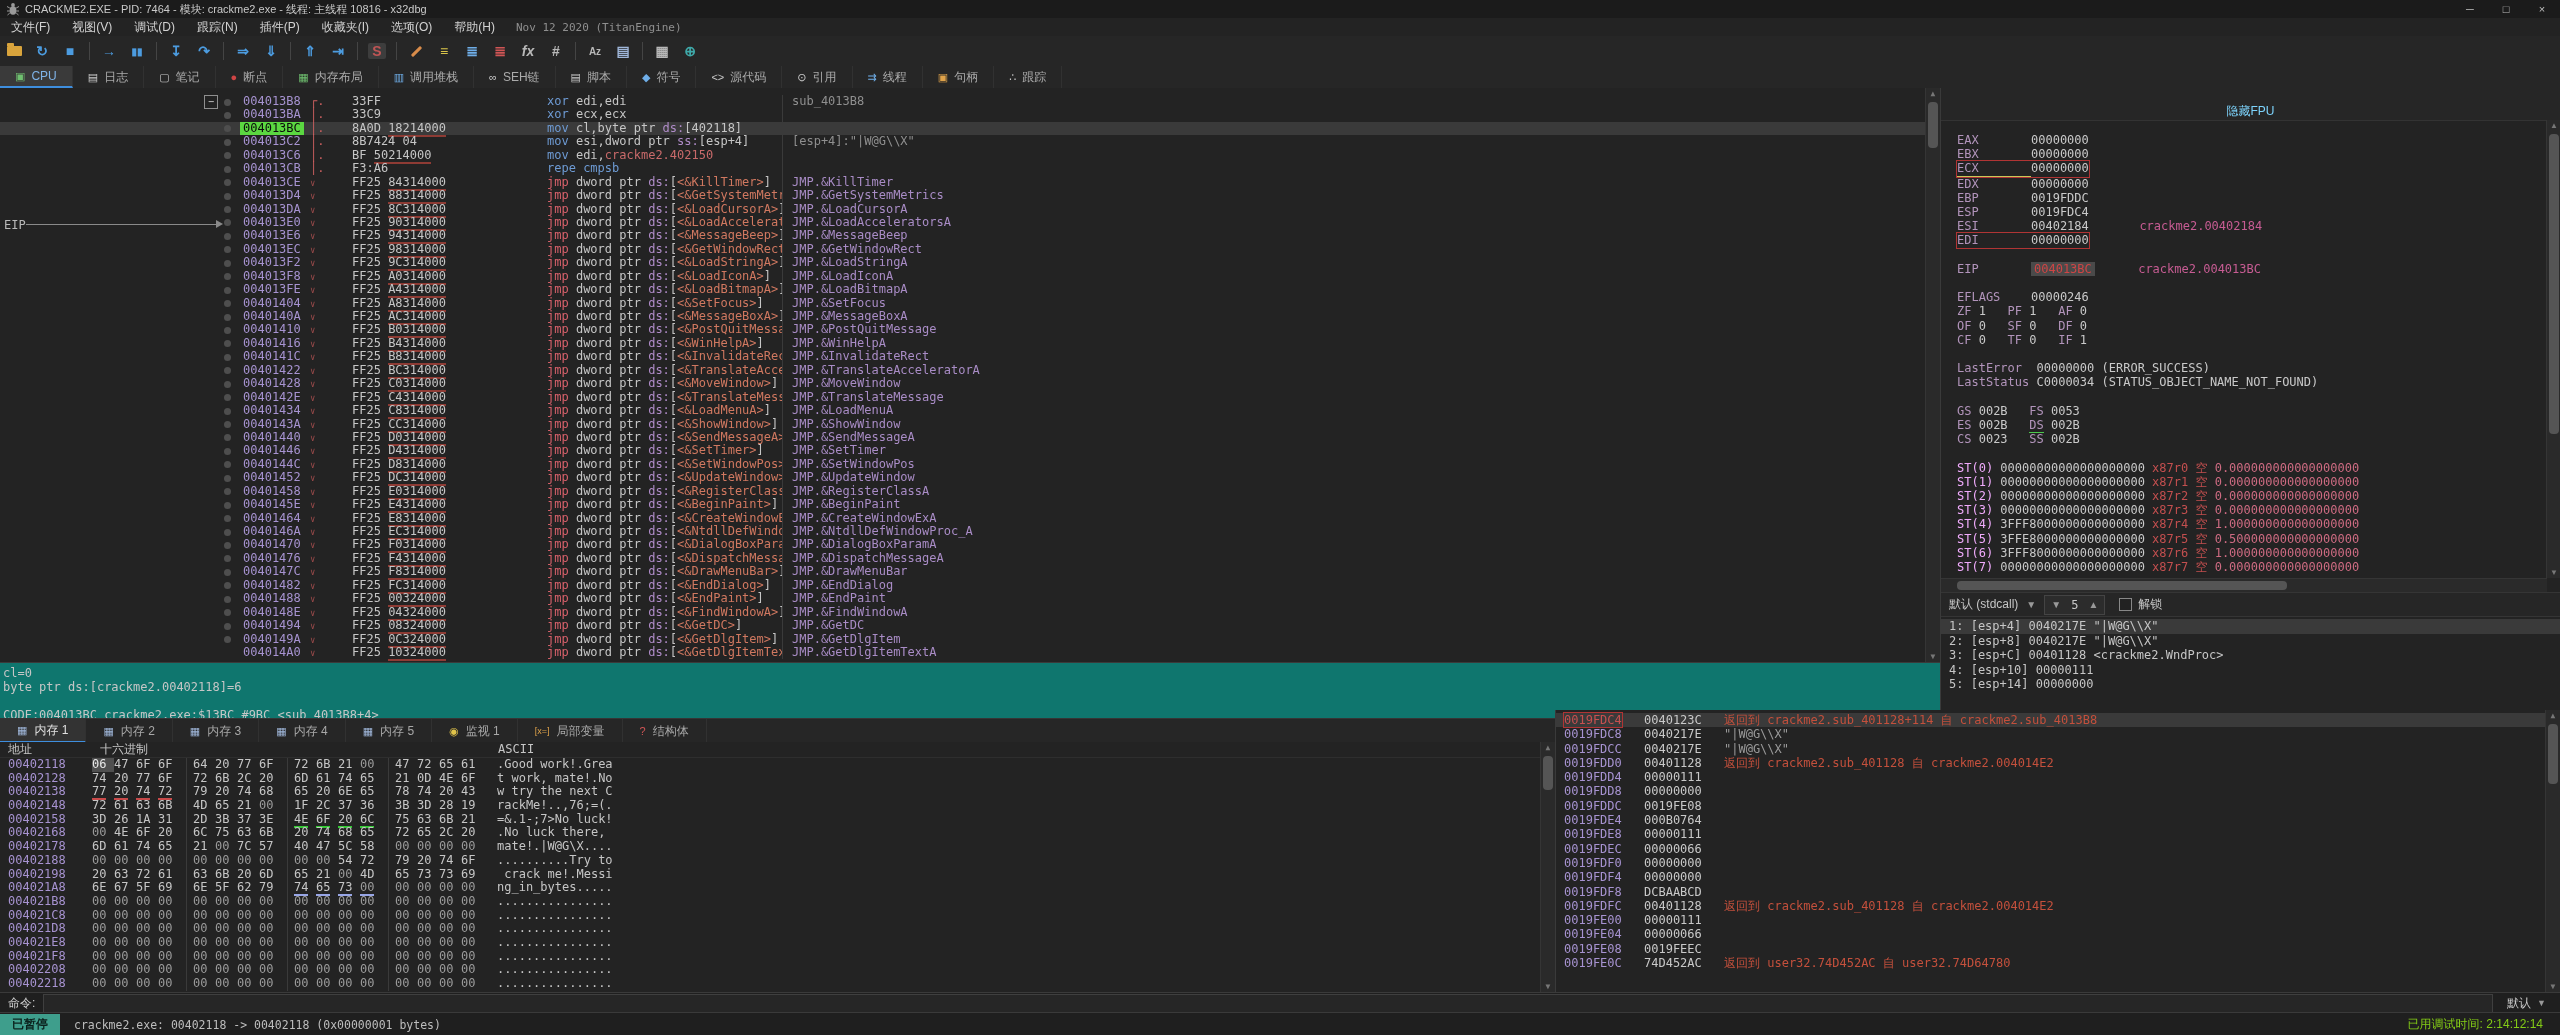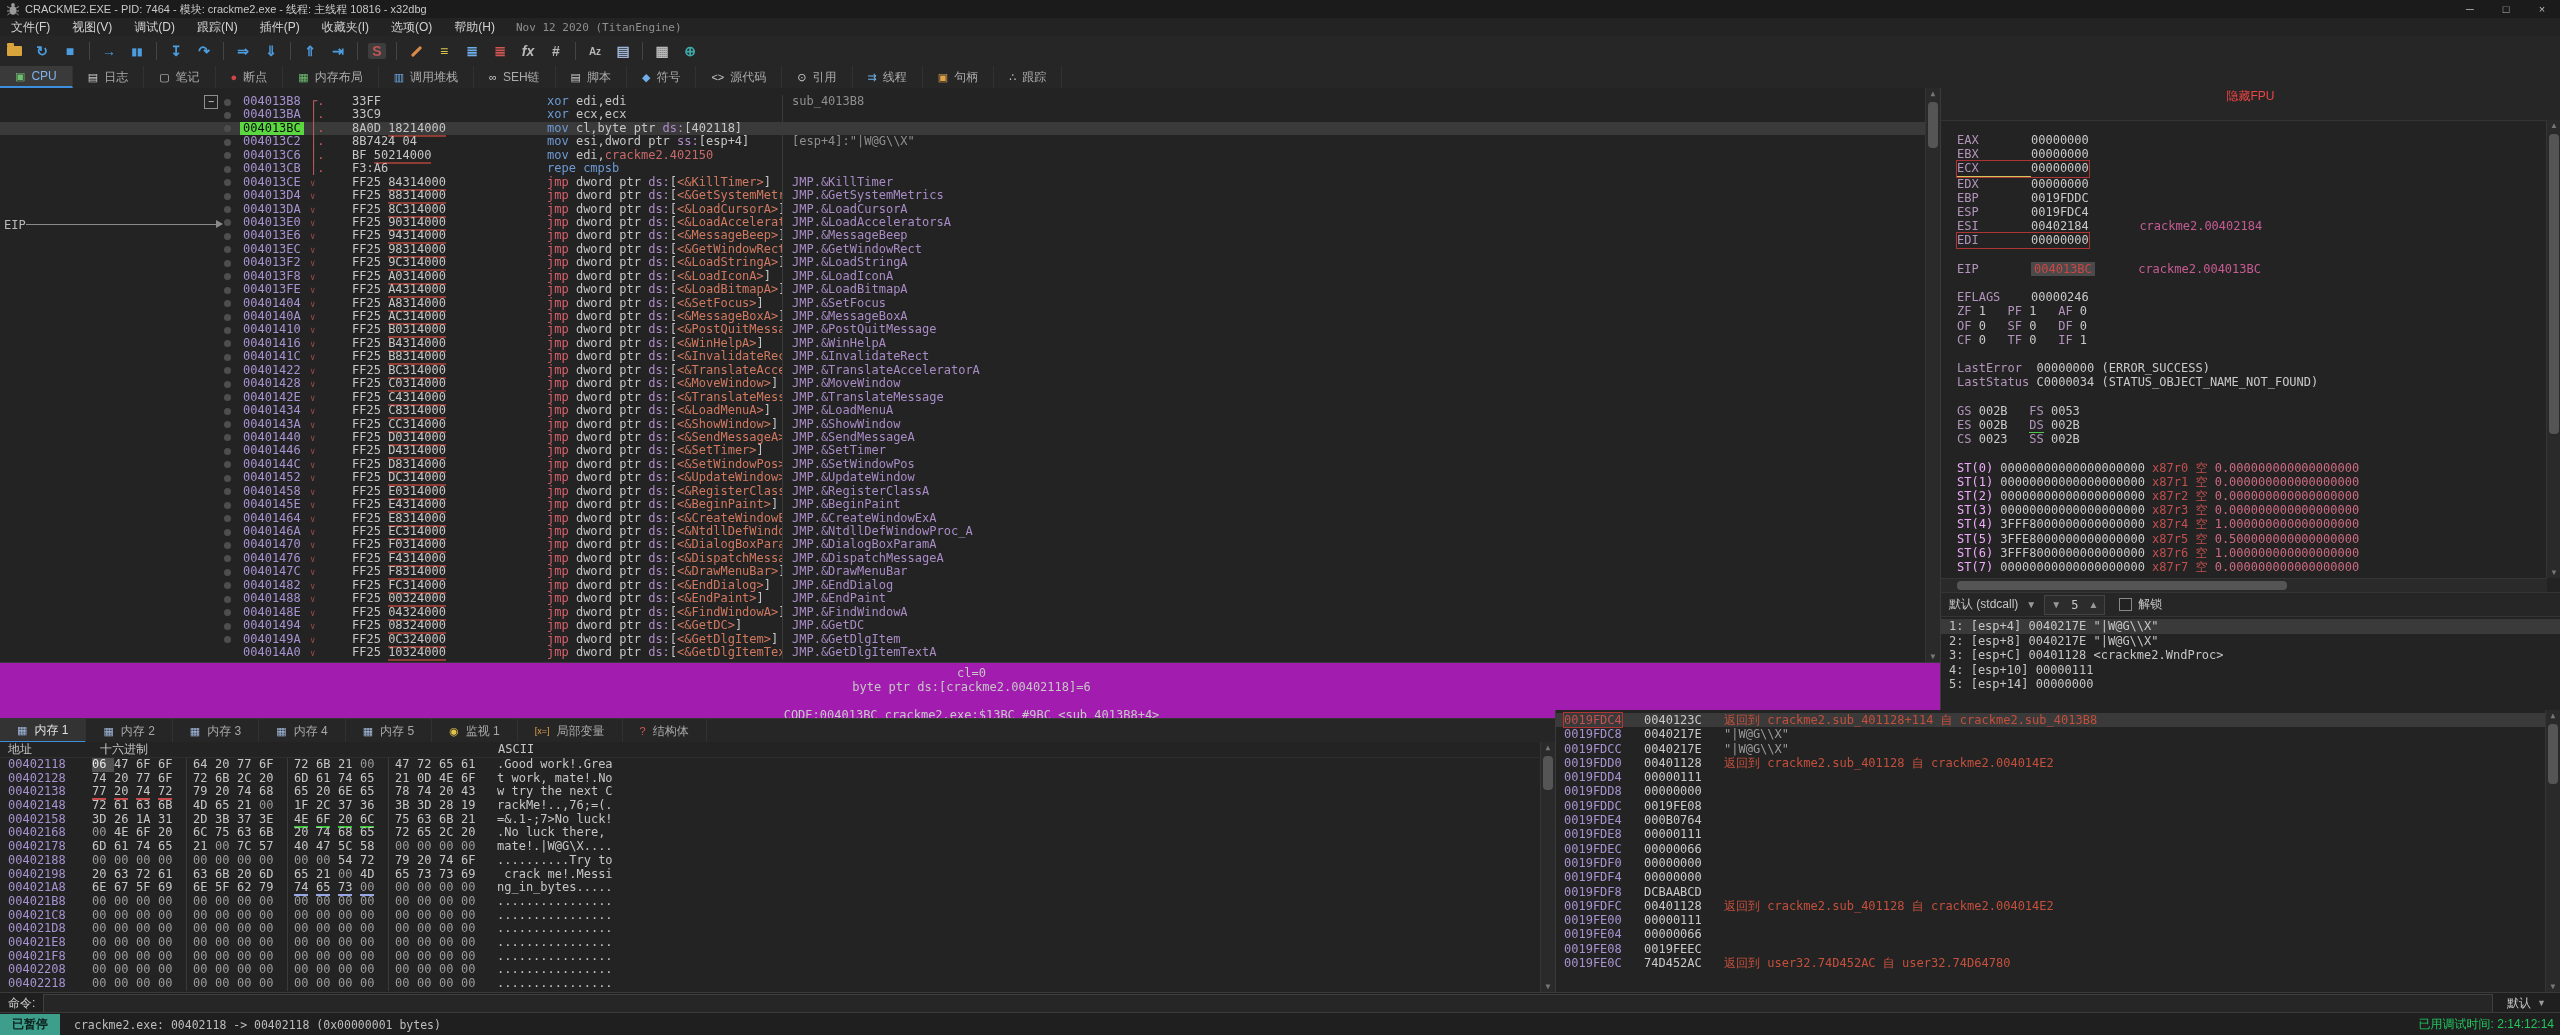--- a/index.html
+++ b/index.html
@@ -48,25 +48,25 @@
   .mb{color:#6E9BD4;} .mr{color:#D8616B;} .sg{color:#B08CC9;} .sy{color:#D07860;} .md{color:#C96A6A;}
   .cg{color:#8F8F8F;} .cp{color:#A98CC6;}
   #eip-tag{left:4px;top:130px;color:#B9B9B9;font-size:12px;}
   #eip-line{left:26px;top:136px;width:192px;height:1px;background:#8A8A8A;}
   #eip-head{left:216px;top:132px;width:0;height:0;border-left:7px solid #8A8A8A;border-top:4px solid transparent;border-bottom:4px solid transparent;}
   .vscroll{background:#2A2A2A;border-left:1px solid #353535;}
   .vthumb{position:absolute;left:2px;width:10px;background:#555;border-radius:4px;}
   .sarrow{position:absolute;left:0;width:14px;text-align:center;color:#777;font-size:8px;}
 
   
-  #infobox{left:0;top:662px;width:1940px;height:56px;background:#a21caf;border-top:1px solid #3A3A3A;font-size:12px;line-height:14px;padding:3px 0 0 3px;box-sizing:border-box;text-align:center;}
+  #infobox{left:0;top:662px;width:1940px;height:56px;background:#0f766e;border-top:1px solid #3A3A3A;font-size:12px;line-height:14px;padding:3px 0 0 3px;box-sizing:border-box;}
 
   
   #rightcol{left:1940px;top:88px;width:620px;height:622px;background:#232323;border-left:1px solid #3A3A3A;box-sizing:border-box;}
-  #fpu-bar{height:32px;border-bottom:1px solid #333;display:flex;align-items:flex-start;justify-content:center;font-size:12px;color:#ef4444;background:#262626;}
+  #fpu-bar{height:32px;border-bottom:1px solid #333;display:flex;align-items:flex-end;justify-content:center;font-size:12px;color:#7dd3fc;background:#262626;}
   #regs-content{padding:12px 0 0 16px;font-size:12px;line-height:14.2px;}
   .rline{white-space:pre;}
   .rn{color:#B294BB;display:inline-block;width:74px;}
   .rn2{color:#B294BB;}
   .rv{color:#C9C9C9;}
   .rc{color:#C75C93;}
   .rbox{outline:1px solid #B03434;display:inline-block;}
   .ulny{border-bottom:1px solid #C9C95A;}
   .ulng{border-bottom:1px solid #4CC94C;}
   .eipchip{background:#4A4A4A;color:#CF4545;padding:0 3px;}
@@ -114,21 +114,21 @@
 
   
   #cmdbar{left:0;top:992px;width:2560px;height:20px;background:#1F1F1F;border-top:1px solid #3A3A3A;display:flex;align-items:center;font-size:12px;}
   #cmdbar .lbl{padding:0 8px;color:#D0D0D0;}
   #cmd-input{flex:1;height:15px;background:#262626;border:1px solid #3F3F3F;color:#C9C9C9;font-family:"DejaVu Sans Mono",monospace;font-size:11px;outline:none;}
   #cmdbar .right{padding:0 14px;color:#C9C9C9;display:flex;align-items:center;}
   #cmdbar .right .dd{font-size:9px;color:#999;margin-left:6px;}
   #statusbar{left:0;top:1012px;width:2560px;height:23px;background:#1F1F1F;border-top:1px solid #3A3A3A;display:flex;align-items:center;font-size:12px;}
   #pause-badge{background:#3E9E8C;color:#0B221D;padding:2px 12px;font-weight:bold;}
   #status-msg{margin-left:14px;color:#BDBDBD;font-family:"DejaVu Sans Mono",monospace;font-size:11.5px;}
-  #status-time{margin-left:auto;padding-right:6px;color:#22c55e;}
+  #status-time{margin-left:auto;padding-right:17px;color:#84cc16;}
 </style>
 </head>
 <body>
 
 <div id="titlebar" class="abs">
   <svg width="14" height="14" viewBox="0 0 14 14">
     <ellipse cx="7" cy="8.5" rx="3.4" ry="4.2" fill="#9A9A9A"></ellipse>
       <circle cx="7" cy="3" r="1.9" fill="#9A9A9A"></circle>
     <g stroke="#9A9A9A" stroke-width="1">
         <line x1="3.8" y1="6" x2="1" y2="4.5"></line>

